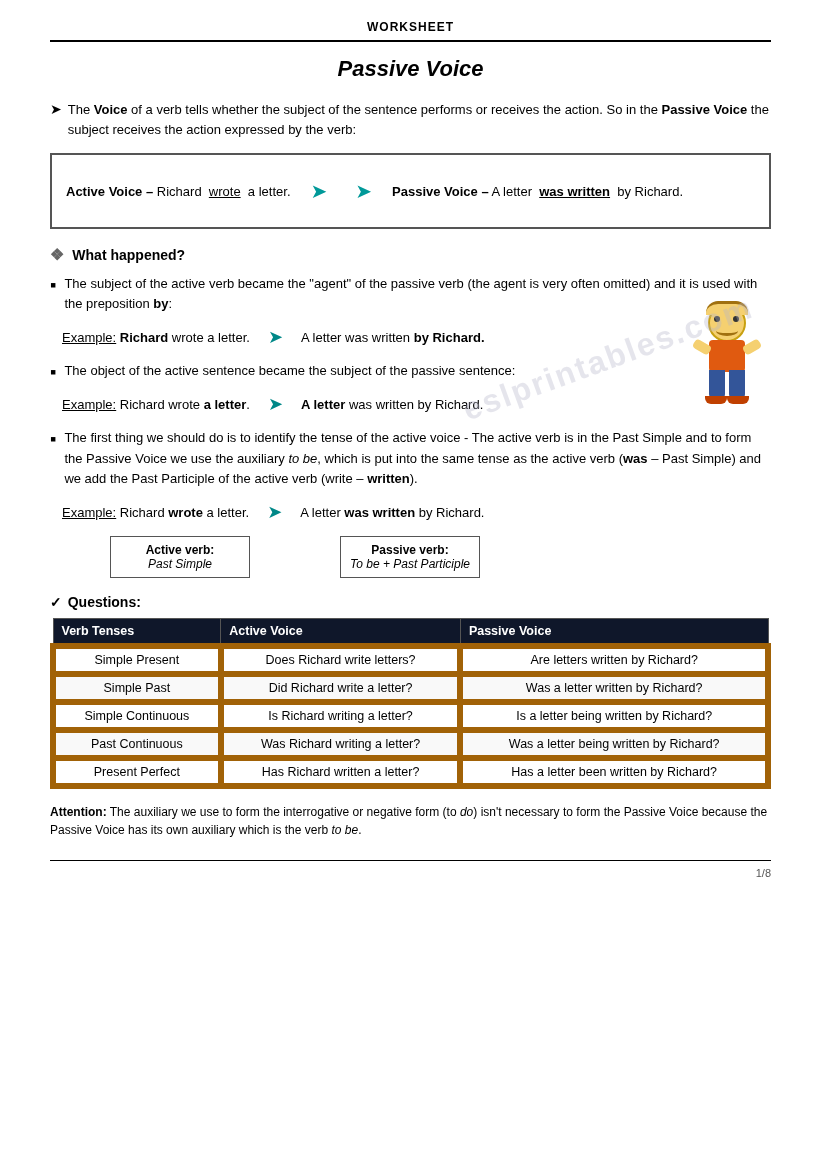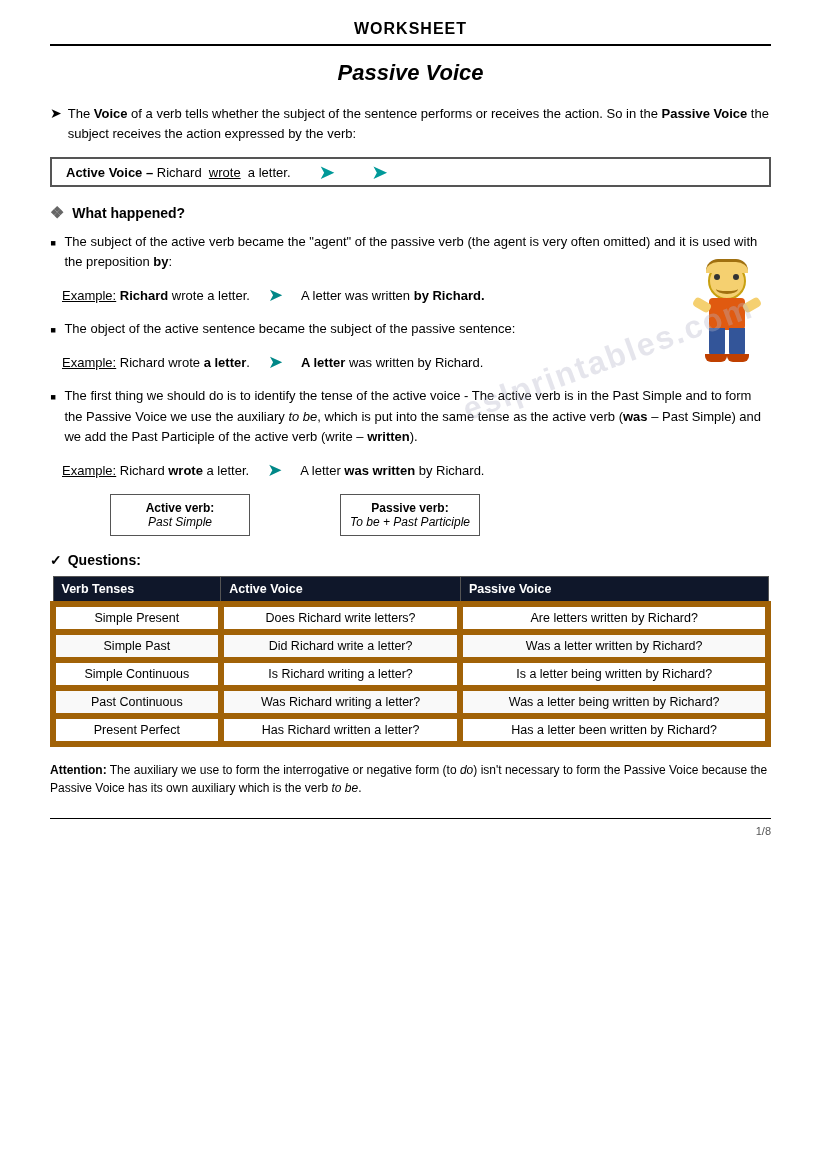--- a/index.html
+++ b/index.html
@@ -14,21 +14,21 @@
     }
     .page {
       width: 821px;
       min-height: 1169px;
       padding: 20px 50px 30px 50px;
       position: relative;
       background: #fff;
     }
     .header {
       text-align: center;
-      font-size: 16px;
+      font-size: 12px;
       font-weight: bold;
       letter-spacing: 1px;
       padding-bottom: 6px;
       border-bottom: 2px solid #000;
       margin-bottom: 14px;
     }
     .title {
       text-align: center;
       font-size: 22px;
       font-weight: bold;
@@ -44,25 +44,25 @@
     .intro-block .arrow-marker {
       font-size: 14px;
       margin-top: 1px;
       flex-shrink: 0;
     }
     .intro-text {
       line-height: 1.5;
     }
     .example-box {
       border: 2px solid #555;
-      padding: 1px 14px;
+      padding: 24px 14px;
       margin-bottom: 16px;
       display: flex;
       align-items: center;
-      gap: 20px;
+      gap: 12px;
       font-size: 13px;
       background: #fff;
     }
     .example-box .arrow-right {
       color: #009999;
       font-size: 20px;
       margin: 0 8px;
     }
     .section-header {
       display: flex;
@@ -206,20 +206,21 @@
     <span class="arrow-marker">➤</span>
     <span class="intro-text">
       The <strong>Voice</strong> of a verb tells whether the subject of the sentence performs or receives the action. So in the <strong>Passive Voice</strong> the subject receives the action expressed by the verb:
     </span>
   </div>
 
   <div class="example-box">
     <span><strong>Active Voice –</strong> Richard &nbsp;<span style="text-decoration:underline;">wrote</span>&nbsp; a letter.</span>
     <span class="arrow-right">➤</span>
     <span class="arrow-right">➤</span>
+    <span><strong>Passive Voice –</strong> A letter &nbsp;<span style="text-decoration:underline; font-weight:bold;">was written</span>&nbsp; by Richard.</span>
   </div>
 
   <div class="section-header">
     <span class="diamond">❖</span>
     <span>What happened?</span>
   </div>
 
   <div class="bullet-block">
     <span class="bullet-sq">▪</span>
     <span class="bullet-text">

